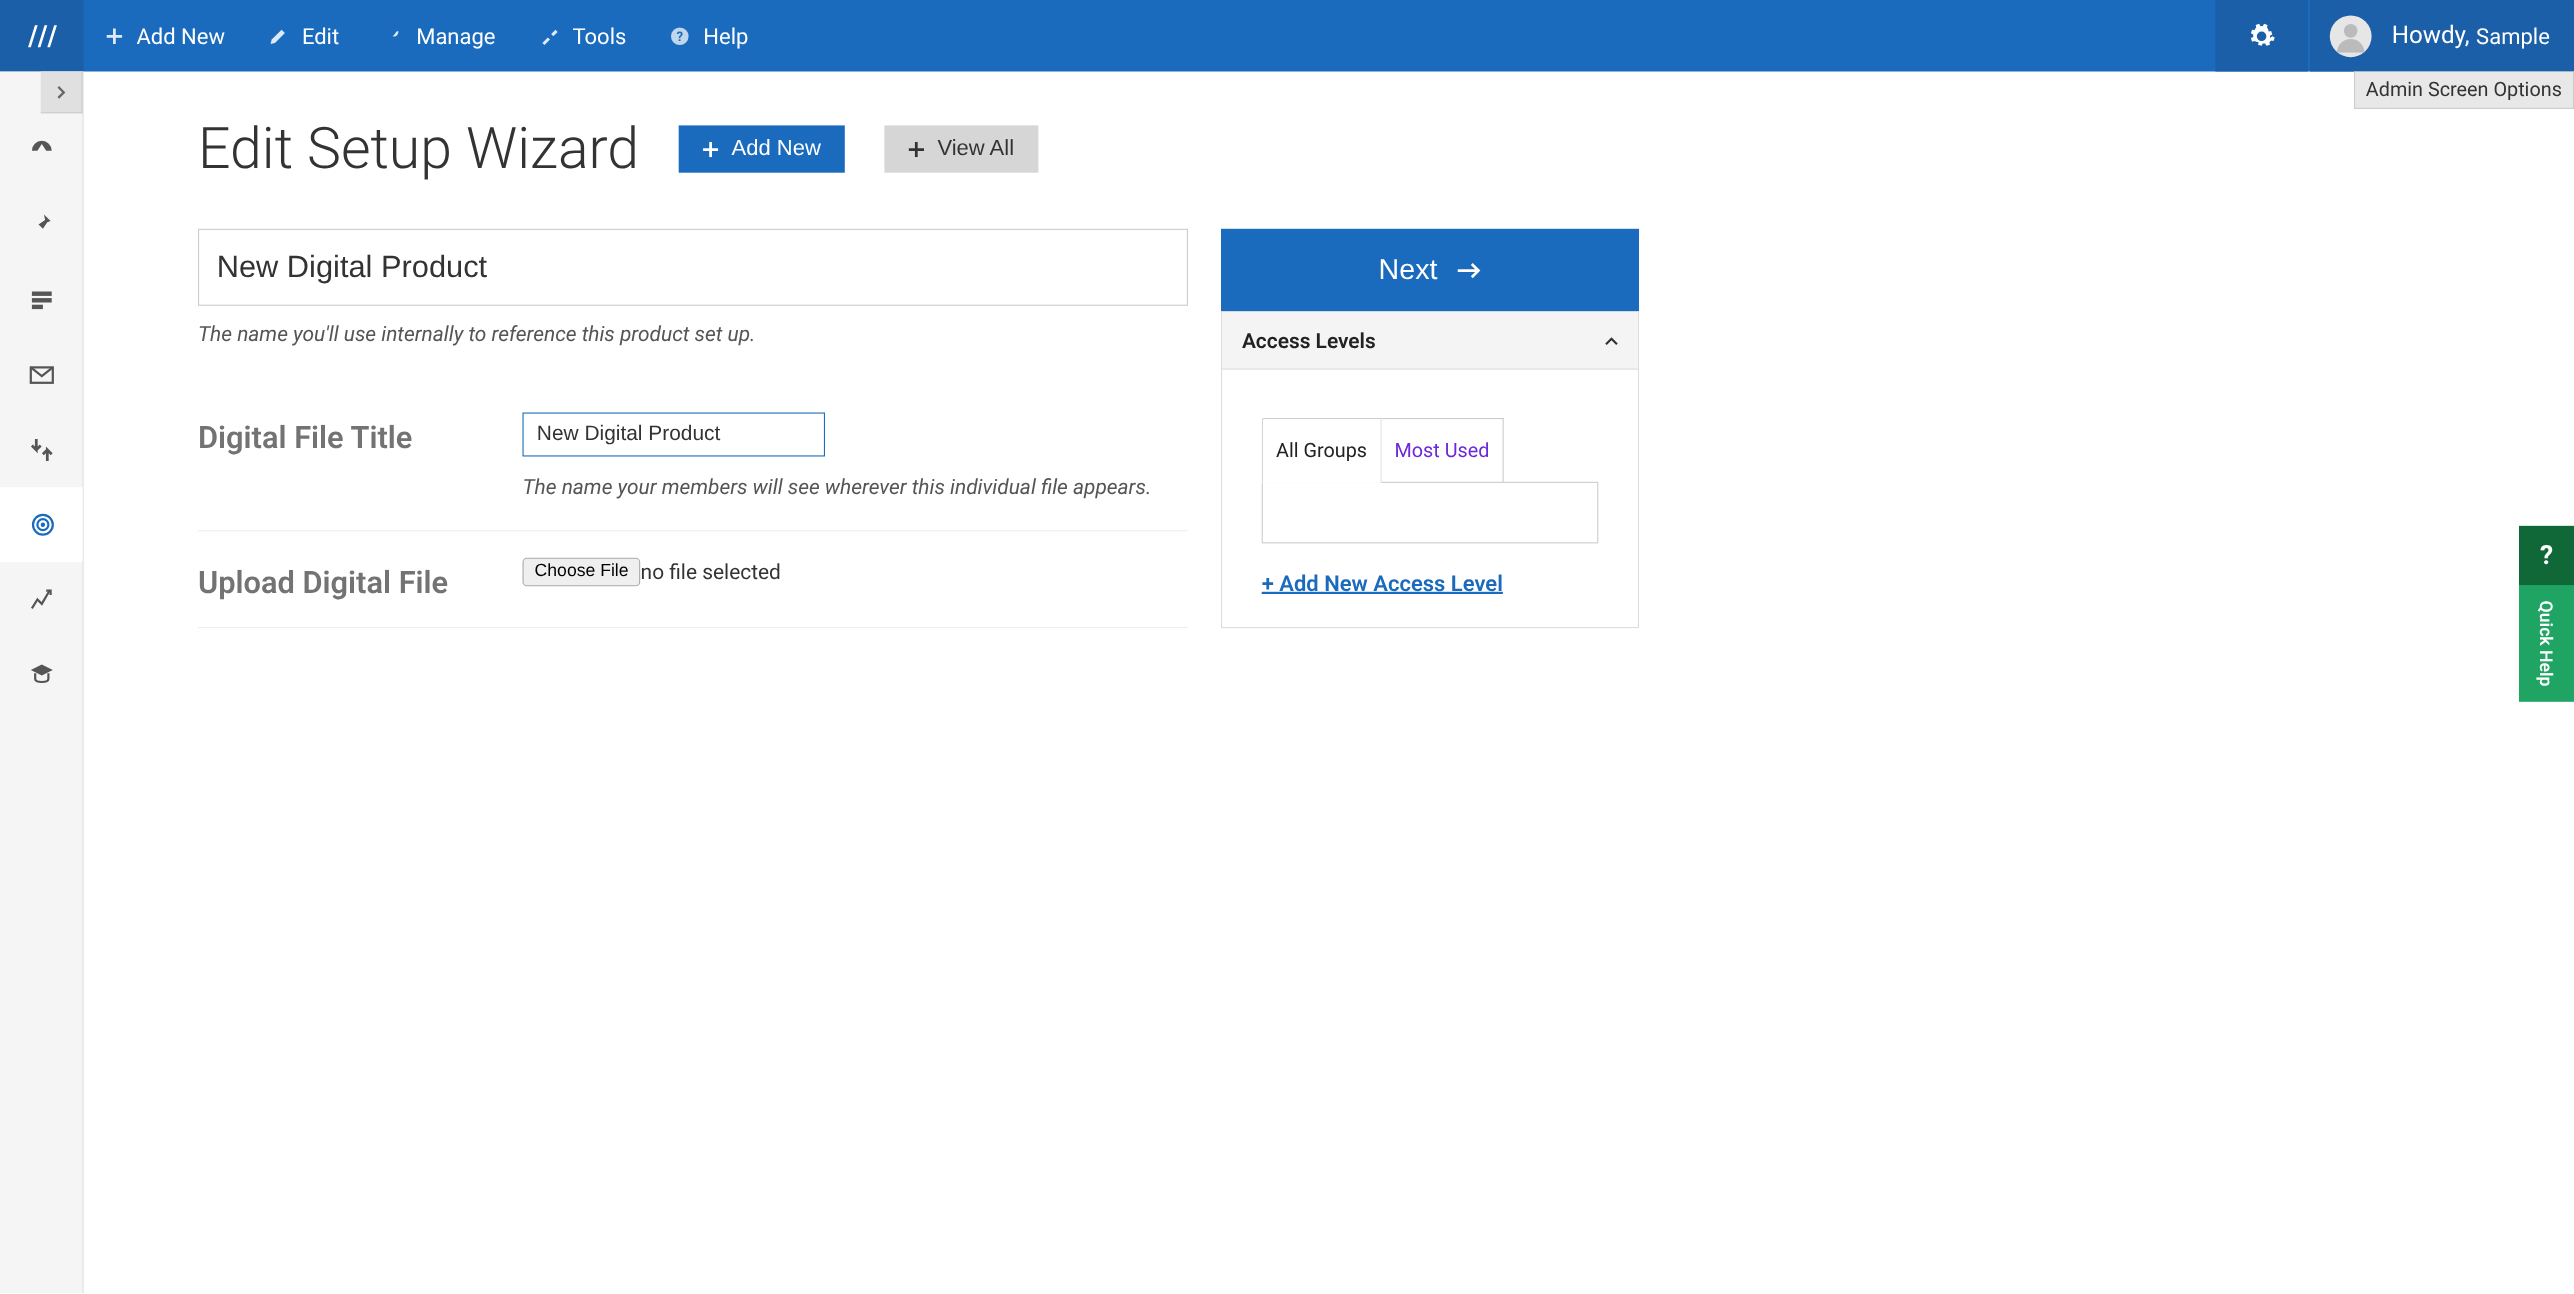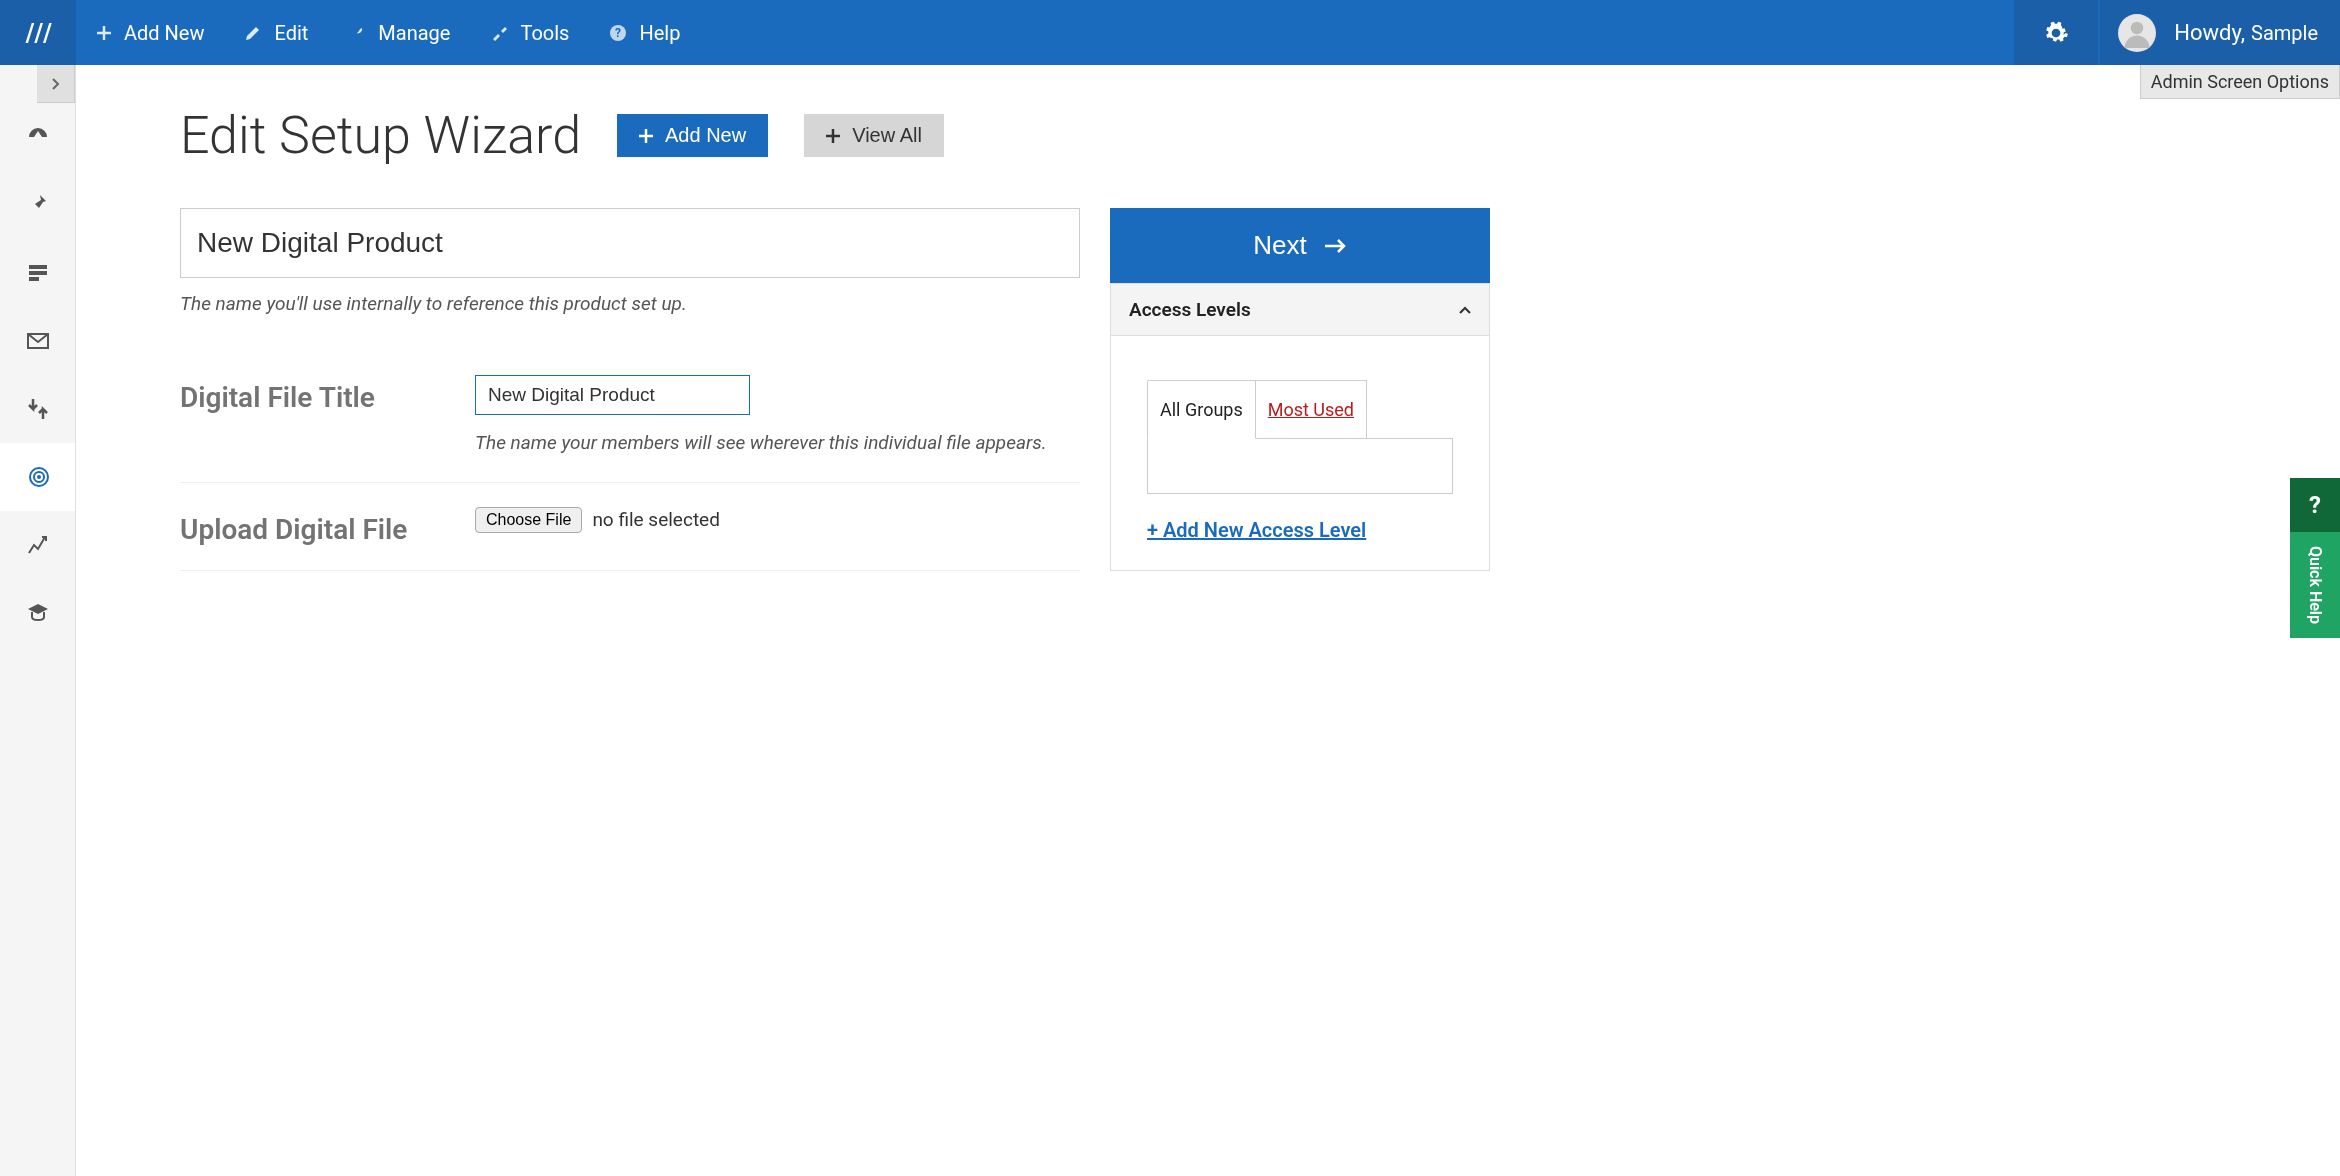--- a/index.html
+++ b/index.html
@@ -52,34 +52,34 @@
 .tab.active { background: #fff; color: #1a6bbd; border-bottom: 1px solid #fff; margin-bottom: -1px; }
 
 
 .form-area { margin-top: 60px; }
 .form-row { display: flex; padding: 24px 0; border-bottom: 1px solid #eee; }
 .form-row:first-child { padding-top: 0; }
 .form-label { width: 295px; font-size: 28px; font-weight: 600; color: #737373; padding-top: 6px; }
 .form-field { flex: 1; }
 .text-input { border: 1px solid #1a6bbd; padding: 8px 12px; font-size: 19px; width: 275px; color: #333; outline: none; }
 .field-subhint { font-style: italic; color: #555; font-size: 19px; margin-top: 14px; line-height: 1.5; }
-.file-choose { display: inline-flex; align-items: center; gap: 10px; }
+.file-choose { display: inline-flex; align-items: center; }
 .file-btn { border: 1px solid #aaa; background: #efefef; border-radius: 4px; padding: 3px 10px; font-size: 16px; cursor: pointer; }
 .file-status { font-size: 19px; color: #333; }
 
 
 .next-btn { width: 100%; background: #1a6bbd; color: #fff; font-size: 26px; padding: 22px 0; display: flex; align-items: center; justify-content: center; gap: 18px; cursor: pointer; border: none; }
 .panel { border: 1px solid #ddd; margin-top: 0; }
 .panel-header { background: #f4f4f4; padding: 14px 18px; font-size: 19px; font-weight: 600; display: flex; justify-content: space-between; align-items: center; border-bottom: 1px solid #ddd; cursor: pointer; }
 .panel-body { padding: 44px 36px 28px 36px; }
 .subtabs { display: flex; }
 .subtab { border: 1px solid #ccc; padding: 18px 12px; font-size: 18px; cursor: pointer; background: #fff; }
 .subtab:first-child { border-top-left-radius: 2px; }
 .subtab.active { border-bottom: 1px solid #fff; position: relative; z-index: 2; }
-.subtab:not(.active) { color: #b91c1c; border-left: none; text-decoration: underline; }
+.subtab:not(.active) { color: #6d28d9; border-left: none; }
 .subtab-content { border: 1px solid #ccc; margin-top: -1px; height: 56px; }
 .add-access-link { display: block; margin-top: 24px; color: #1a6bbd; font-size: 20px; font-weight: 600; text-decoration: underline; cursor: pointer; }
 
 
 .quickhelp { position: fixed; right: 0; top: 478px; display: flex; flex-direction: column; }
 .qh-top { background: #106838; color: #fff; width: 50px; height: 54px; display: flex; align-items: center; justify-content: center; font-size: 24px; font-weight: bold; cursor: pointer; }
 .qh-bottom { background: #1fa463; color: #fff; width: 50px; padding: 14px 0; display: flex; align-items: center; justify-content: center; cursor: pointer; }
 .qh-bottom span { writing-mode: vertical-rl; font-size: 16px; font-weight: 600; }
 
 svg { display: block; }

